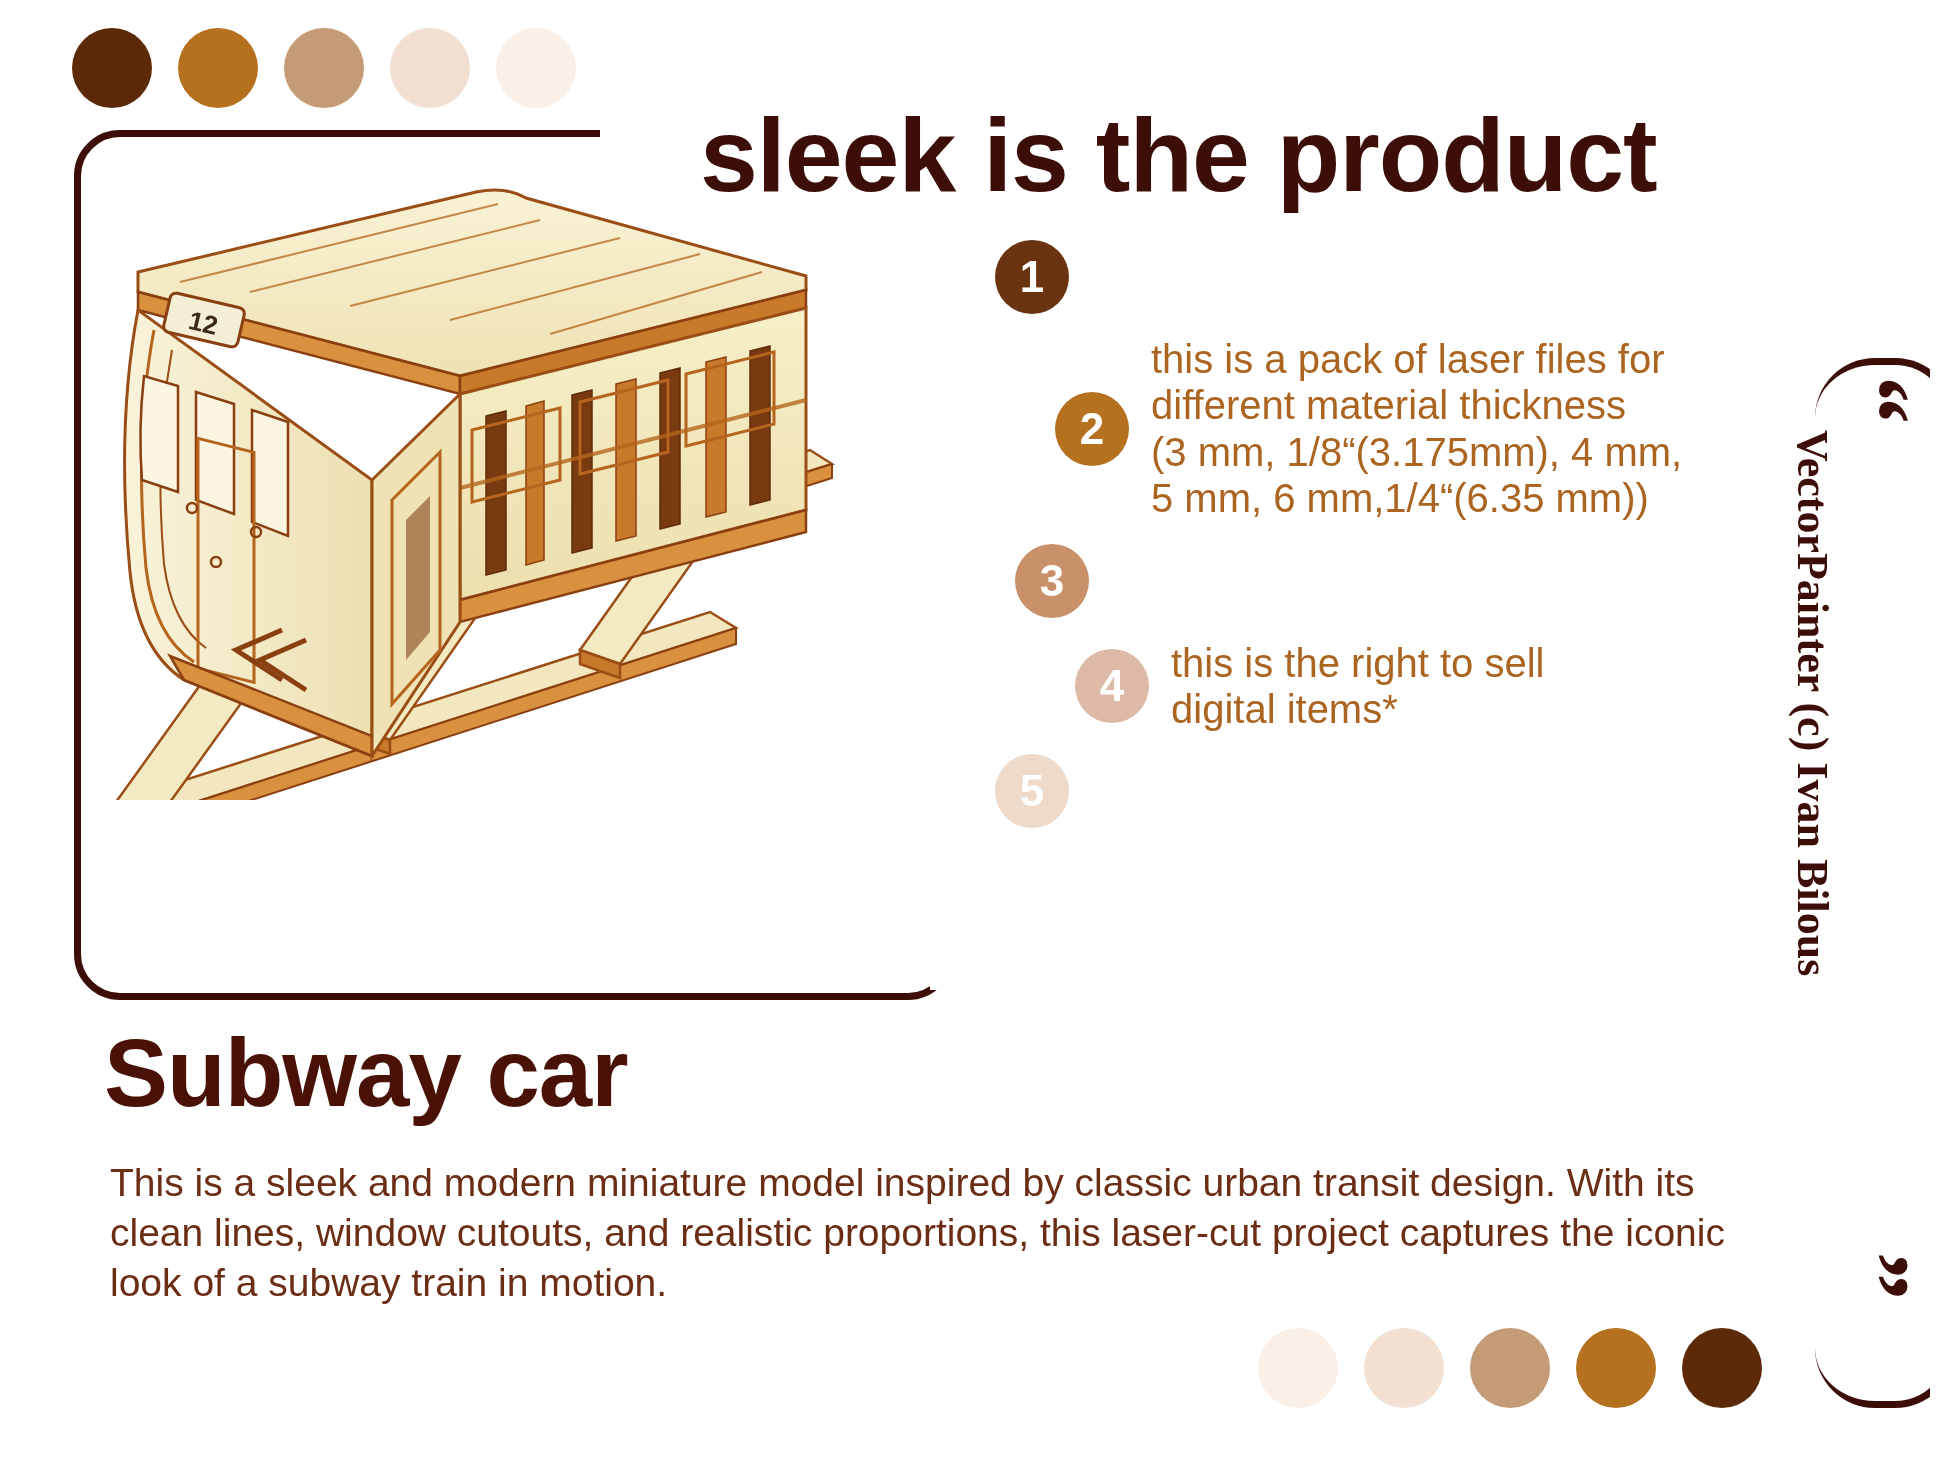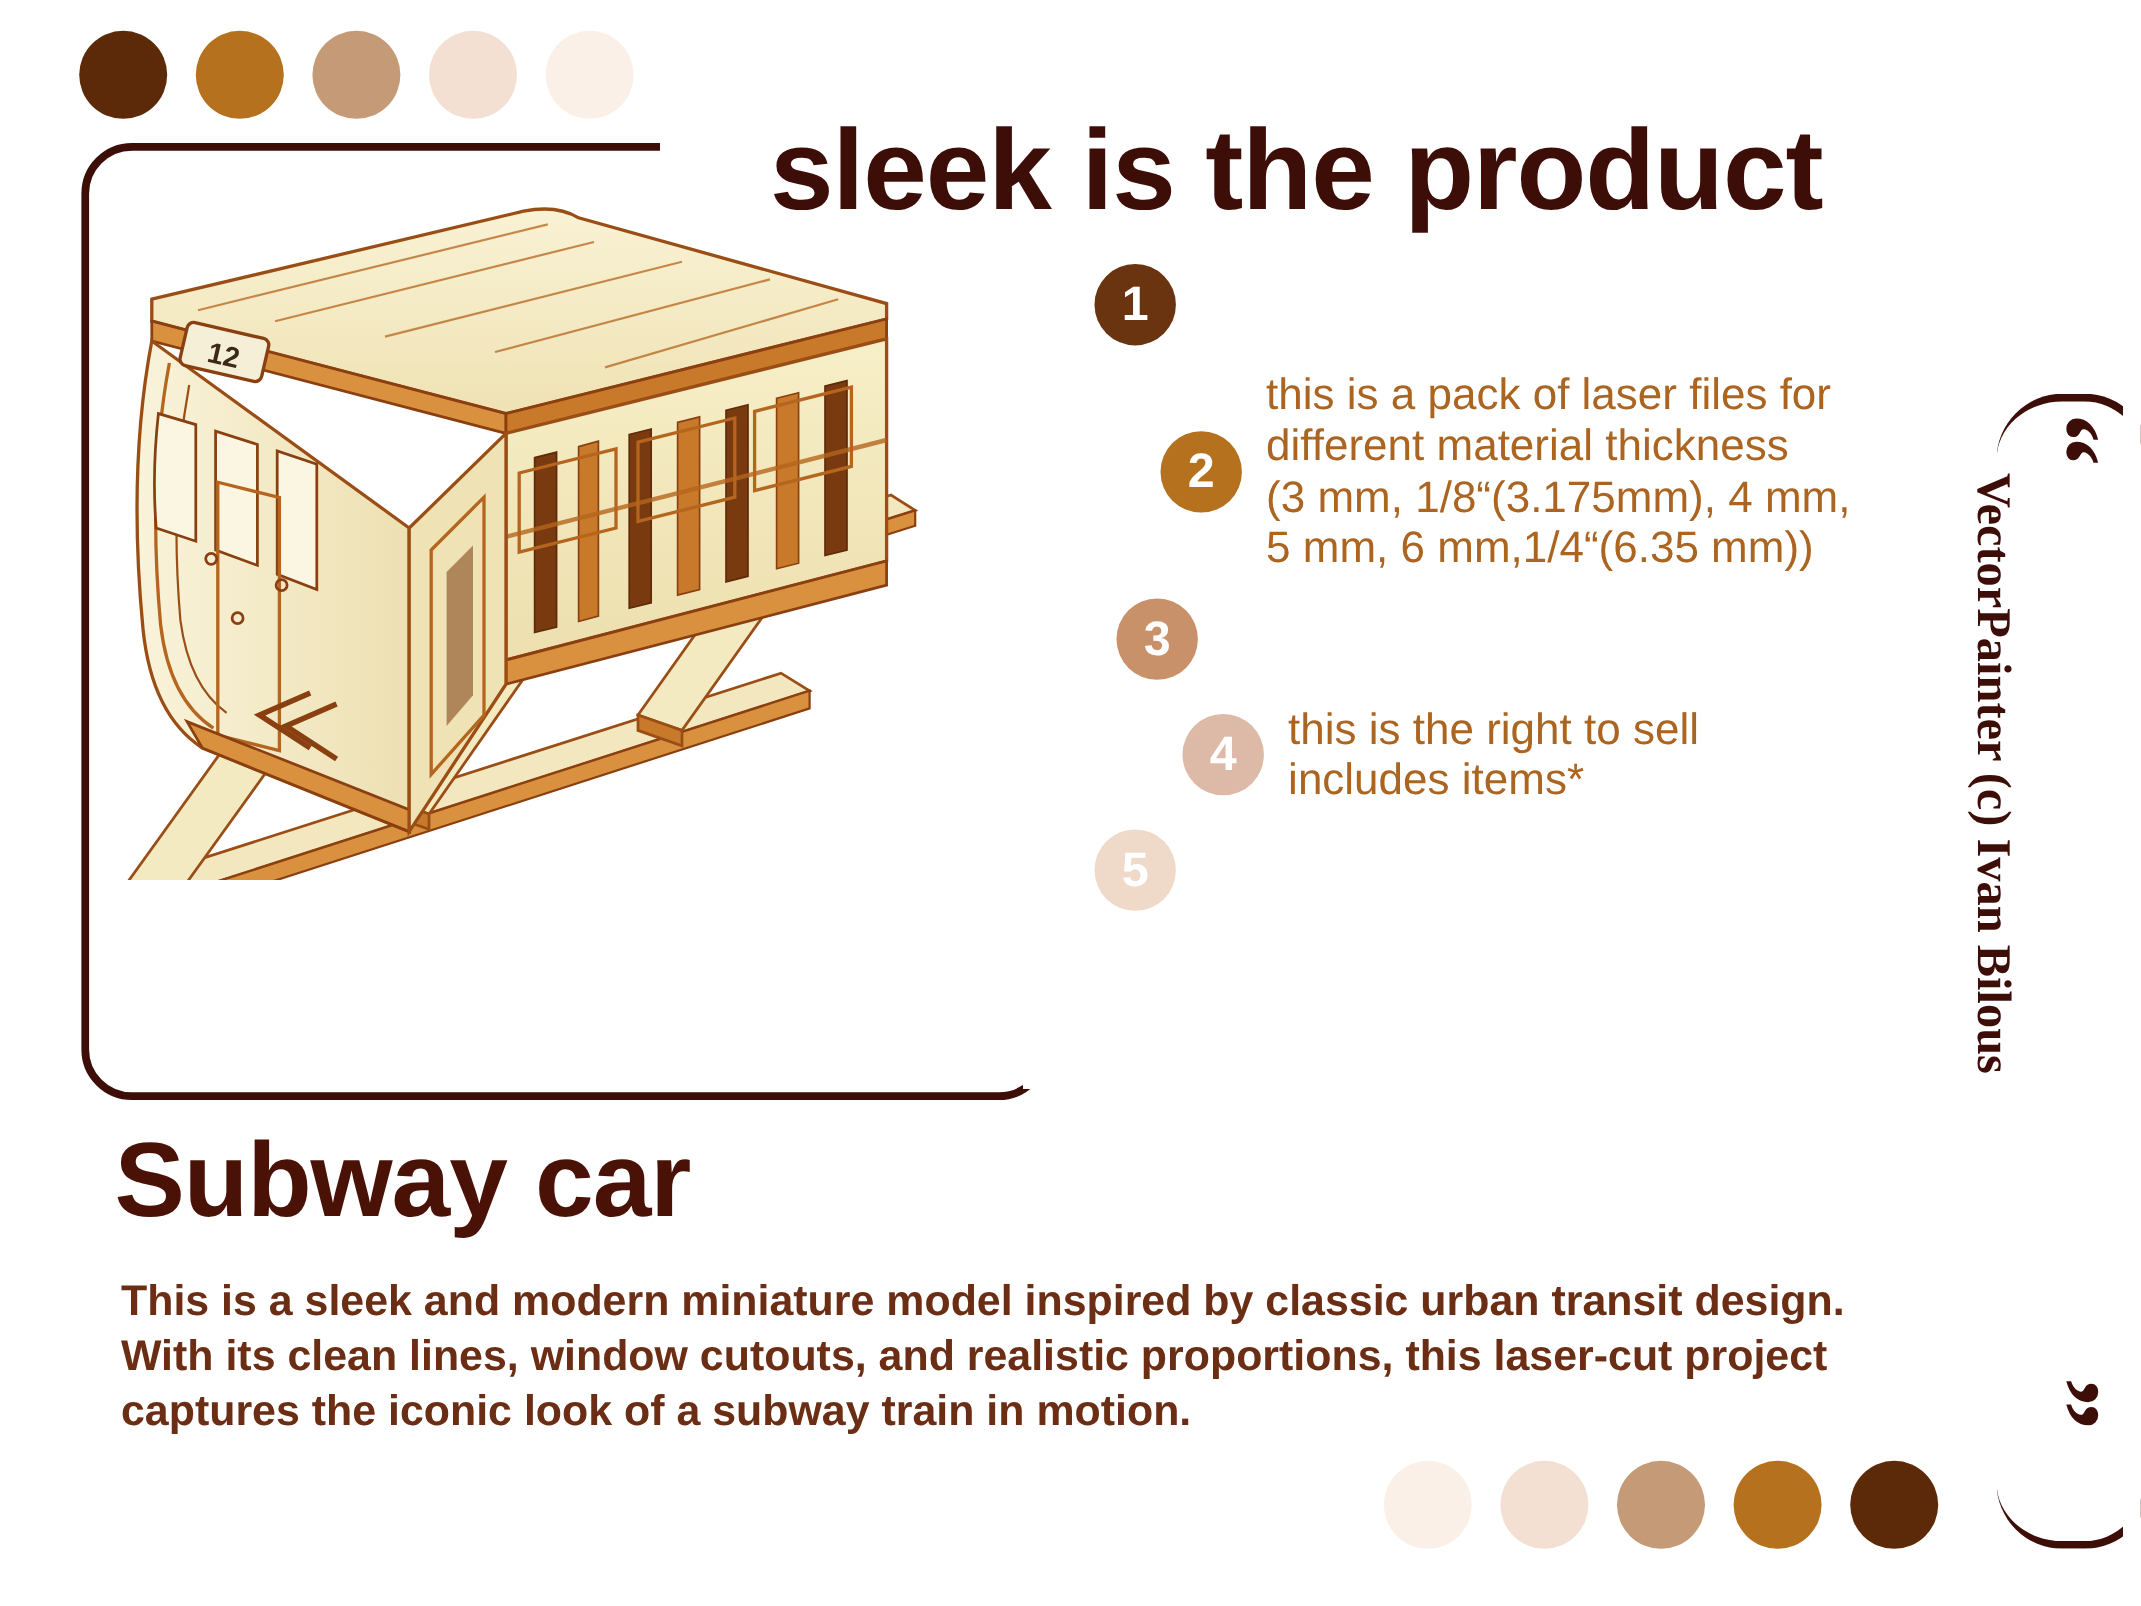--- a/index.html
+++ b/index.html
@@ -115,21 +115,21 @@
     font-weight:bold;
     color:#4A1206;
     letter-spacing:-1px;
     z-index:6;
   }
   #product-desc {
     position:absolute;
     left:110px; top:1158px;
     width:1620px;
     font-size:39px;
-    font-weight:bold;
+    font-weight:normal;
     line-height:1.28;
     color:#6B2E14;
     z-index:6;
   }
 
   
   #watermark {
     position:absolute;
     left:1838px;
     top:430px;
@@ -343,21 +343,21 @@
 different material thickness
 (3 mm, 1/8“(3.175mm), 4 mm,
 5 mm, 6 mm,1/4“(6.35 mm))</div>
   </div>
   <div class="feature indent3">
     <div class="feature-num" style="background: rgb(201, 145, 105);">3</div>
   </div>
   <div class="feature indent4">
     <div class="feature-num" style="background: rgb(221, 186, 168);">4</div>
     <div class="feature-text">this is the right to sell
-includes items*</div>
+digital items*</div>
   </div>
   <div class="feature indent5">
     <div class="feature-num" style="background: rgb(239, 217, 200);">5</div>
   </div>
 </div>
 
 <div id="product-title">Subway car</div>
 <div id="product-desc">This is a sleek and modern miniature model inspired by classic urban transit design. With its clean lines, window cutouts, and realistic proportions, this laser-cut project captures the iconic look of a subway train in motion.</div>
 
 <div id="quote-open">“</div>

